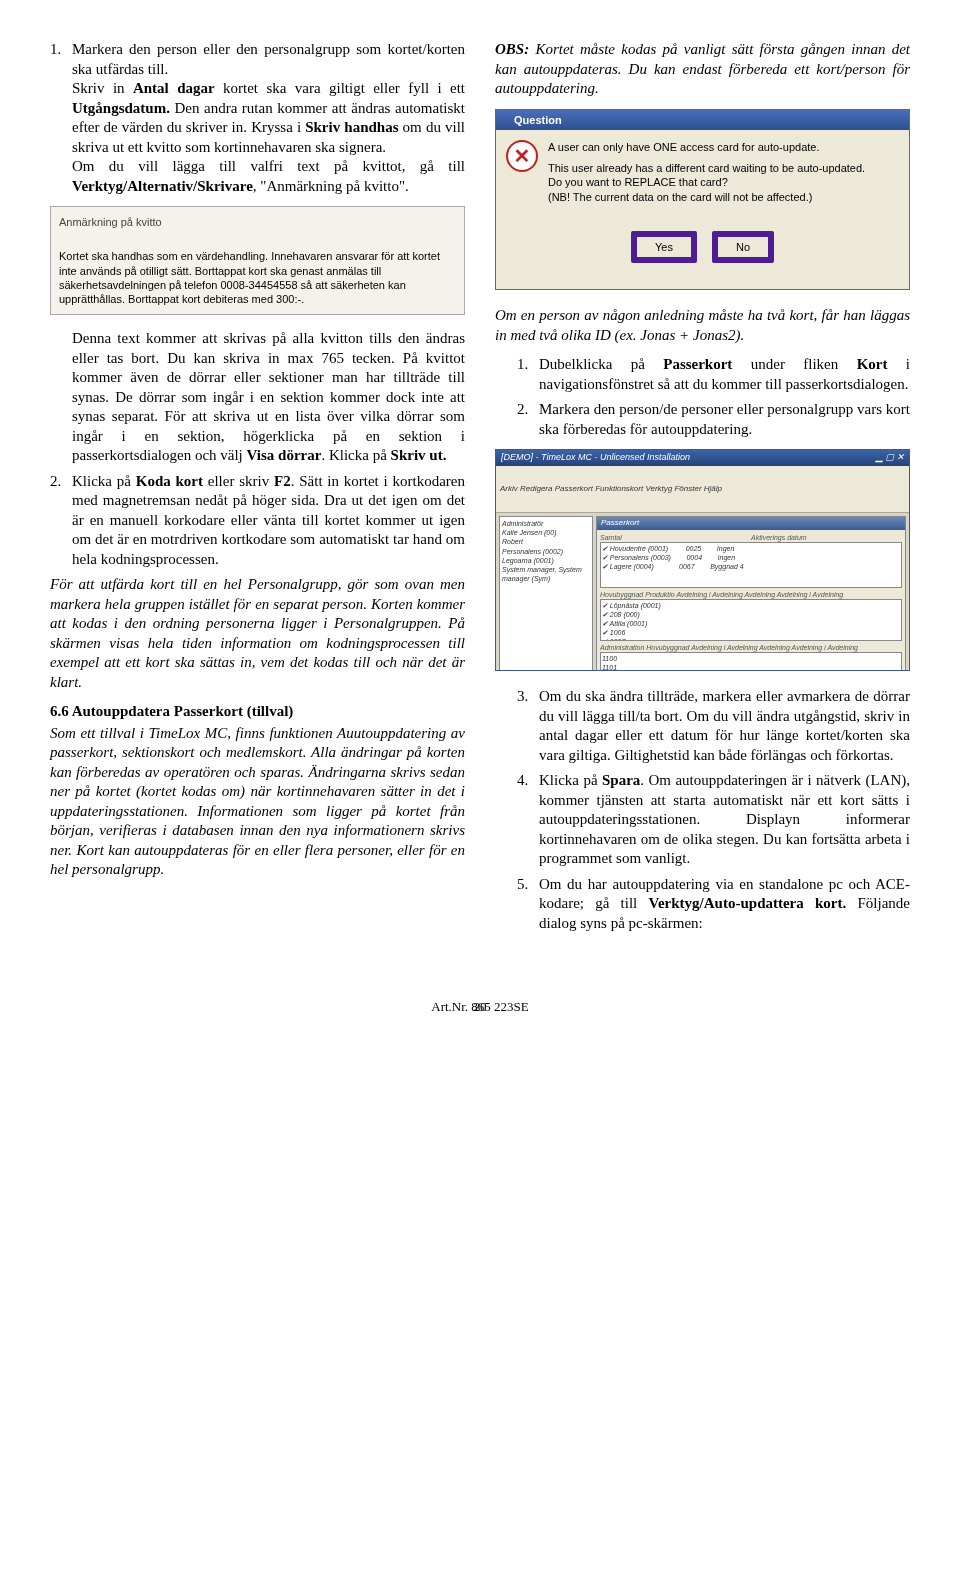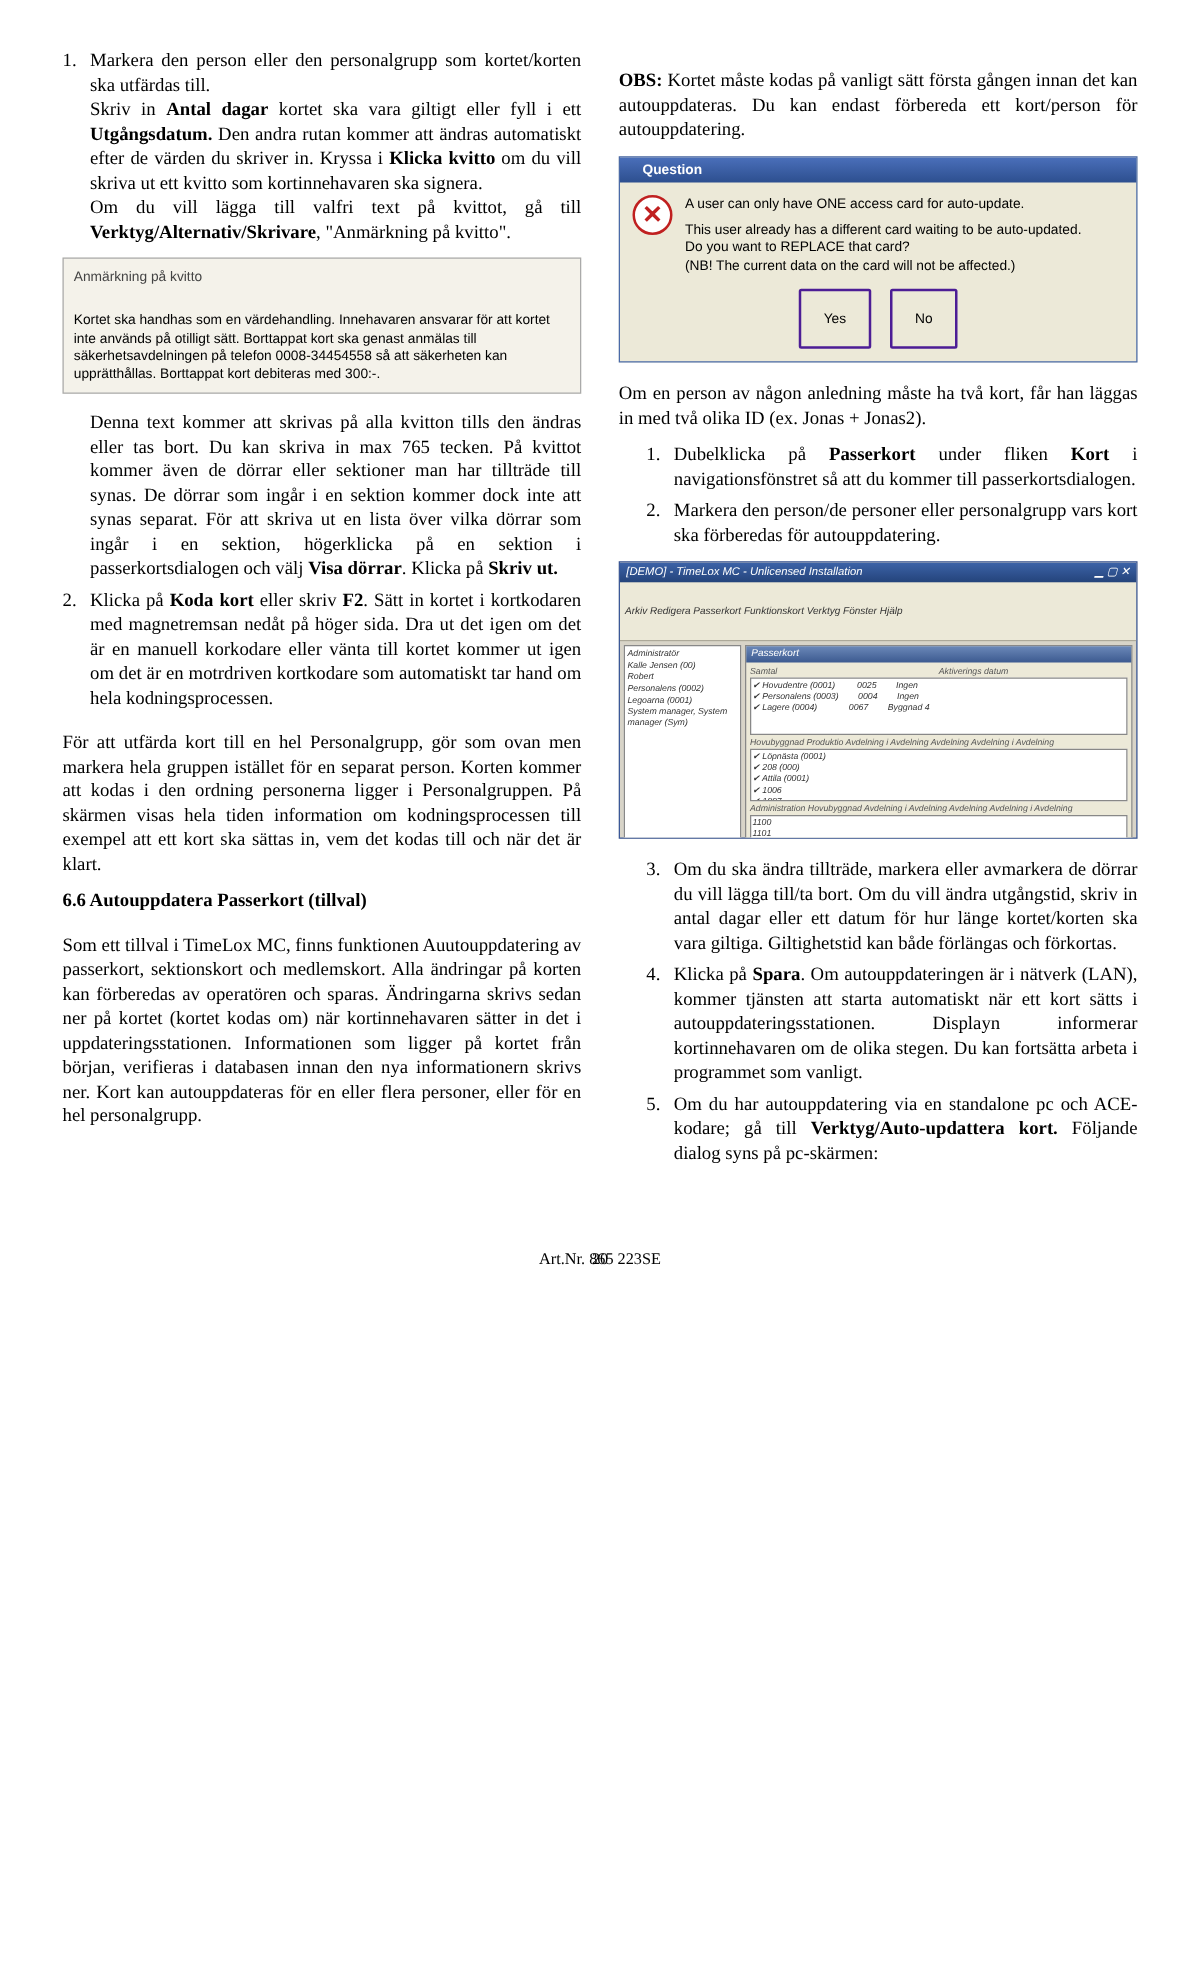--- a/index.html
+++ b/index.html
@@ -15,22 +15,23 @@
   }
   .columns {
     display: flex;
     gap: 30px;
   }
   .col {
     flex: 1;
     min-width: 0;
   }
   p {
-    margin: 16px 0 10px 0;
+    margin: 0 0 10px 0;
     text-align: justify;
+    font-style: italic;
   }
   .b { font-weight: bold; }
   .list-item {
     display: flex;
     margin: 0 0 6px 0;
     text-align: justify;
   }
   .list-item .num {
     flex: 0 0 22px;
   }
@@ -95,24 +96,24 @@
     color: #000;
     line-height: 1.35;
   }
   .fig-question .btns {
     text-align: center;
     padding-bottom: 10px;
   }
   .fig-question .btns button {
     font-family: Tahoma, Arial, sans-serif;
     font-size: 11px;
-    padding: 16px 18px;
-    margin: 0 6px;
+    padding: 4px 18px;
+    margin: 16px 6px;
     background: #ece9d8;
-    border: 2px solid #4c1d95;
+    border: 6px solid #4c1d95;
     border-radius: 2px;
   }
   .fig-app {
     border: 1px solid #3b5898;
     background: #d8d4c8;
     font-family: Tahoma, Arial, sans-serif;
     font-size: 9px;
     margin: 10px 0 16px 0;
     height: 220px;
     position: relative;
@@ -204,21 +205,21 @@
 <body>
 
 <div class="columns">
 
   <div class="col">
 
     <div class="list-item">
       <div class="num">1.</div>
       <div class="txt">
         <span>Markera den person eller den personalgrupp som kortet/korten ska utfärdas till.</span><br>
-        <span>Skriv in </span><span class="b">Antal dagar</span><span> kortet ska vara giltigt eller fyll i ett </span><span class="b">Utgångsdatum.</span><span> Den andra rutan kommer att ändras automatiskt efter de värden du skriver in. Kryssa i </span><span class="b">Klicka kvitto</span><span> om du vill skriva ut ett kvitto som kortinnehavaren ska signera.</span><br>
+        <span>Skriv in </span><span class="b">Antal dagar</span><span> kortet ska vara giltigt eller fyll i ett </span><span class="b">Utgångsdatum.</span><span> Den andra rutan kommer att ändras automatiskt efter de värden du skriver in. Kryssa i </span><span class="b">Skriv handhas</span><span> om du vill skriva ut ett kvitto som kortinnehavaren ska signera.</span><br>
         <span>Om du vill lägga till valfri text på kvittot, gå till </span><span class="b">Verktyg/Alternativ/Skrivare</span><span>, "Anmärkning på kvitto".</span>
       </div>
     </div>
 
     <div class="fig-remark">
       <div class="title">Anmärkning på kvitto</div>
       <div>Kortet ska handhas som en värdehandling. Innehavaren ansvarar för att kortet inte används på otilligt sätt. Borttappat kort ska genast anmälas till säkerhetsavdelningen på telefon 0008-34454558 så att säkerheten kan upprätthållas. Borttappat kort debiteras med 300:-.</div>
     </div>
 
     <div class="list-item" style="padding-left:22px; display:block;">

